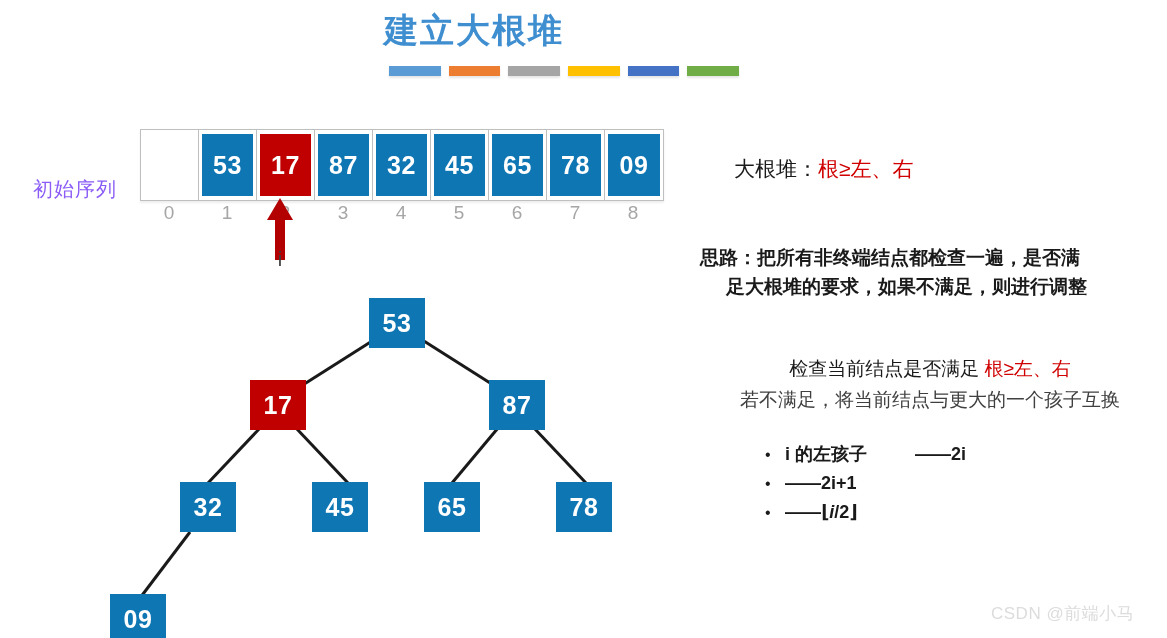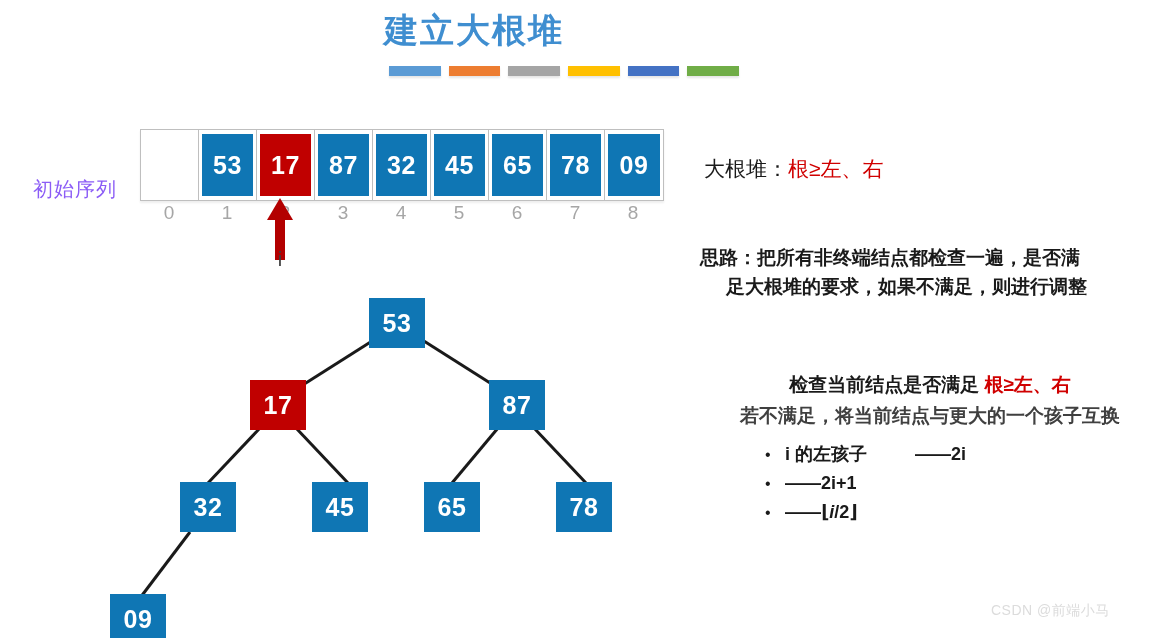--- a/index.html
+++ b/index.html
@@ -158,21 +158,21 @@
     color: #ffffff;
     font-size: 25px;
     font-weight: bold;
     letter-spacing: 0.5px;
     z-index: 3;
   }
 
   
   .heap-def {
     position: absolute;
-    left: 704px;
+    left: 734px;
     top: 155px;
     font-size: 21px;
     color: #1a1a1a;
     white-space: nowrap;
   }
   .heap-def .red { color: #d00000; }
 
   .idea {
     position: absolute;
     left: 700px;
@@ -181,25 +181,25 @@
     font-size: 19px;
     font-weight: bold;
     color: #1a1a1a;
     line-height: 29px;
   }
   .idea .l2 { display: block; padding-left: 26px; }
 
   .check {
     position: absolute;
     left: 700px;
-    top: 369px;
+    top: 353px;
     width: 460px;
     text-align: center;
     font-size: 19px;
-    font-weight: bold;
+    font-weight: normal;
     line-height: 31px;
   }
   .check .l1 { color: #1a1a1a; }
   .check .l1 .red { color: #d00000; }
   .check .l2 { display: block; color: #404040; }
 
   .bullets {
     position: absolute;
     left: 765px;
     top: 440px;
@@ -215,21 +215,21 @@
   }
   .bullets .term { width: 130px; font-weight: bold; }
   .bullets .val { font-weight: bold; }
   .bullets .val .ital { font-style: italic; }
 
   
   .watermark {
     position: absolute;
     left: 991px;
     top: 602px;
-    font-size: 14px;
+    font-size: 17px;
     color: #dcdcdc;
     letter-spacing: 0.5px;
   }
 </style>
 </head>
 <body>
 
 <div class="title" style="color: rgb(63, 142, 208);">建立大根堆</div>
 <div class="title-bars">
   <div class="bar" style="background: rgb(91, 155, 213);"></div>

